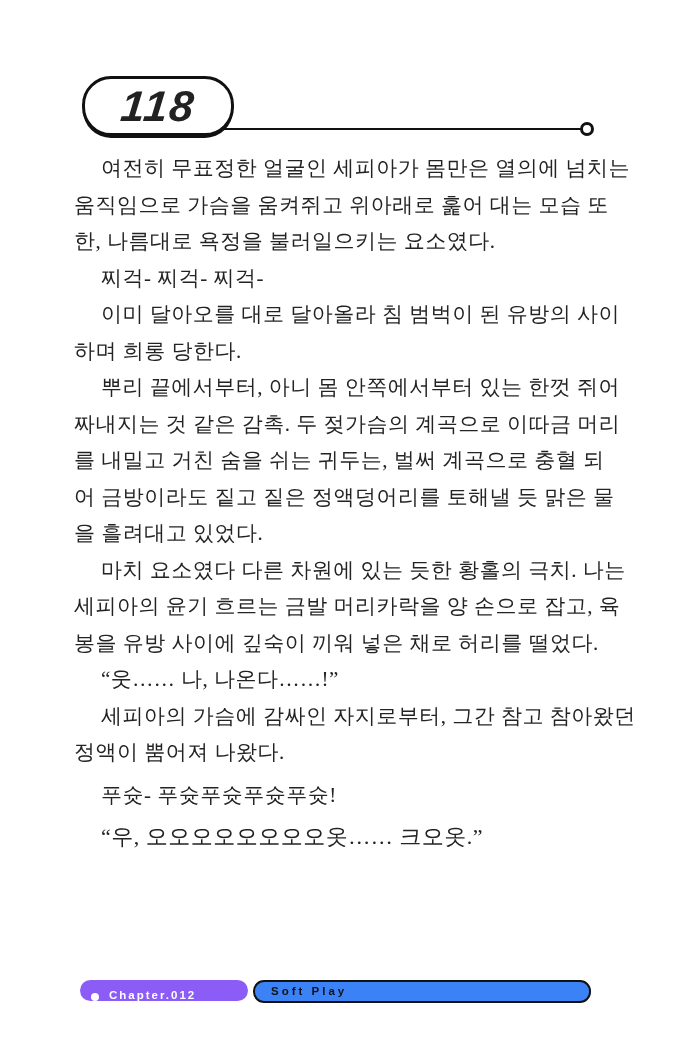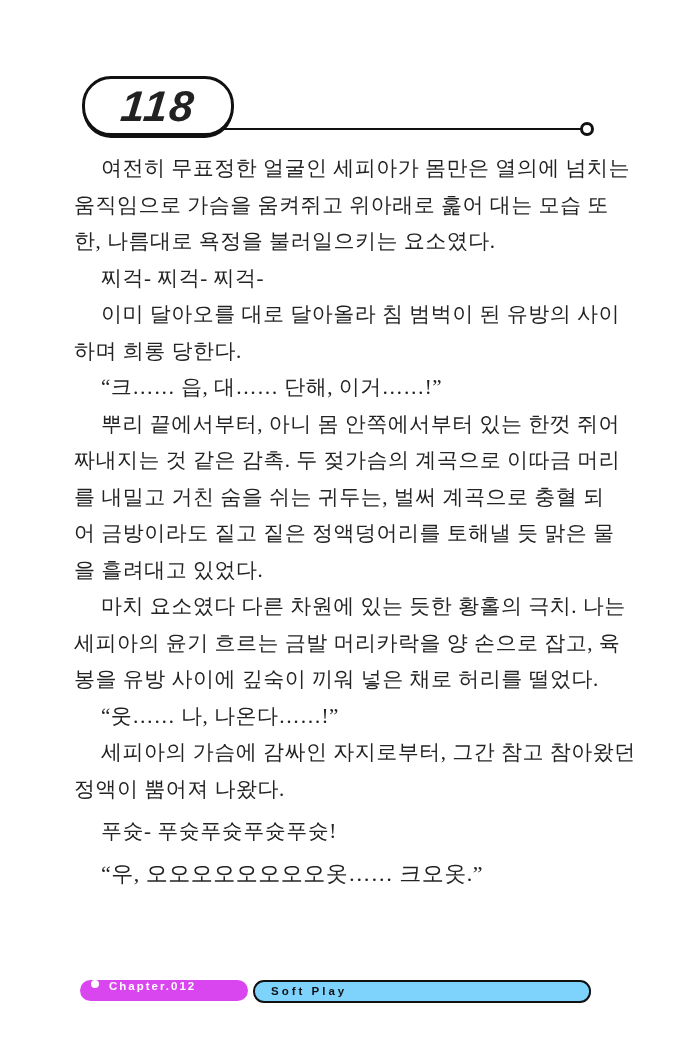--- a/index.html
+++ b/index.html
@@ -103,24 +103,24 @@
     width: 673px;
     height: 24px;
     font-family: "Liberation Sans", "DejaVu Sans", sans-serif;
   }
   .chapter-pill {
     position: absolute;
     left: 80px;
     top: 0;
     width: 168px;
     height: 21px;
-    background: #d946ef;
+    background: #8b5cf6;
     border-radius: 11px;
     display: flex;
-    align-items: flex-start;
+    align-items: flex-end;
   }
   .chapter-dot {
     width: 8px;
     height: 8px;
     background: #fff;
     border-radius: 50%;
     margin-left: 11px;
     margin-right: 10px;
     flex: 0 0 auto;
   }
@@ -131,21 +131,21 @@
     letter-spacing: 2px;
     line-height: 1;
     padding-top: 1px;
   }
   .section-pill {
     position: absolute;
     left: 253px;
     top: 0;
     width: 334px;
     height: 19px;
-    background: #7dd3fc;
+    background: #3b82f6;
     border: 2px solid #111;
     border-radius: 11px;
     display: flex;
     align-items: center;
   }
   .section-label {
     color: #111;
     font-size: 11.5px;
     font-weight: bold;
     letter-spacing: 3px;
@@ -165,21 +165,20 @@
   <div class="ring-ornament"></div>
 </div>
 
 <div class="body-text" id="body-text">
     <div class="line indent">여전히 무표정한 얼굴인 세피아가 몸만은 열의에 넘치는</div>
     <div class="line">움직임으로 가슴을 움켜쥐고 위아래로 훑어 대는 모습 또</div>
     <div class="line">한, 나름대로 욕정을 불러일으키는 요소였다.</div>
     <div class="line indent">찌걱- 찌걱- 찌걱-</div>
     <div class="line indent">이미 달아오를 대로 달아올라 침 범벅이 된 유방의 사이</div>
     <div class="line">하며 희롱 당한다.</div>
-    <div class="line indent">“크…… 읍, 대…… 단해, 이거……!”</div>
     <div class="line indent">뿌리 끝에서부터, 아니 몸 안쪽에서부터 있는 한껏 쥐어</div>
     <div class="line">짜내지는 것 같은 감촉. 두 젖가슴의 계곡으로 이따금 머리</div>
     <div class="line">를 내밀고 거친 숨을 쉬는 귀두는, 벌써 계곡으로 충혈 되</div>
     <div class="line">어 금방이라도 짙고 짙은 정액덩어리를 토해낼 듯 맑은 물</div>
     <div class="line">을 흘려대고 있었다.</div>
     <div class="line indent">마치 요소였다 다른 차원에 있는 듯한 황홀의 극치. 나는</div>
     <div class="line">세피아의 윤기 흐르는 금발 머리카락을 양 손으로 잡고, 육</div>
     <div class="line">봉을 유방 사이에 깊숙이 끼워 넣은 채로 허리를 떨었다.</div>
     <div class="line indent">“웃…… 나, 나온다……!”</div>
     <div class="line indent">세피아의 가슴에 감싸인 자지로부터, 그간 참고 참아왔던</div>

